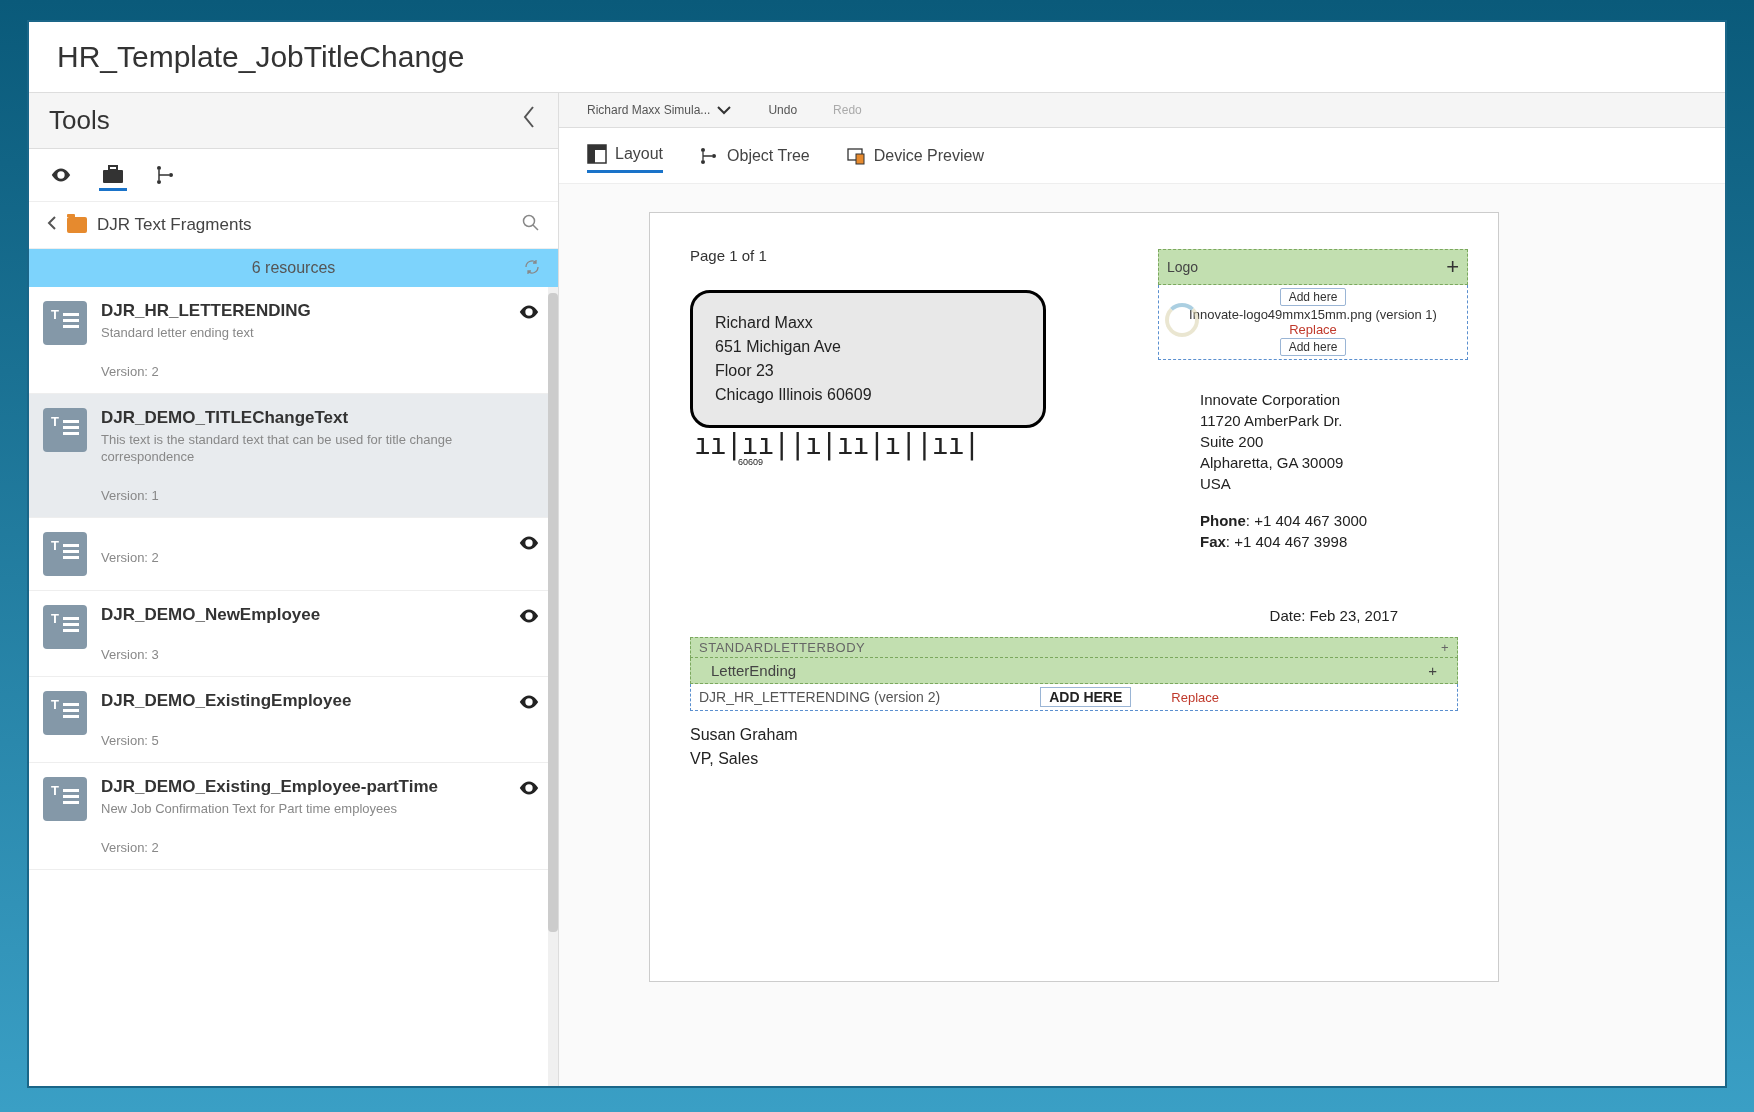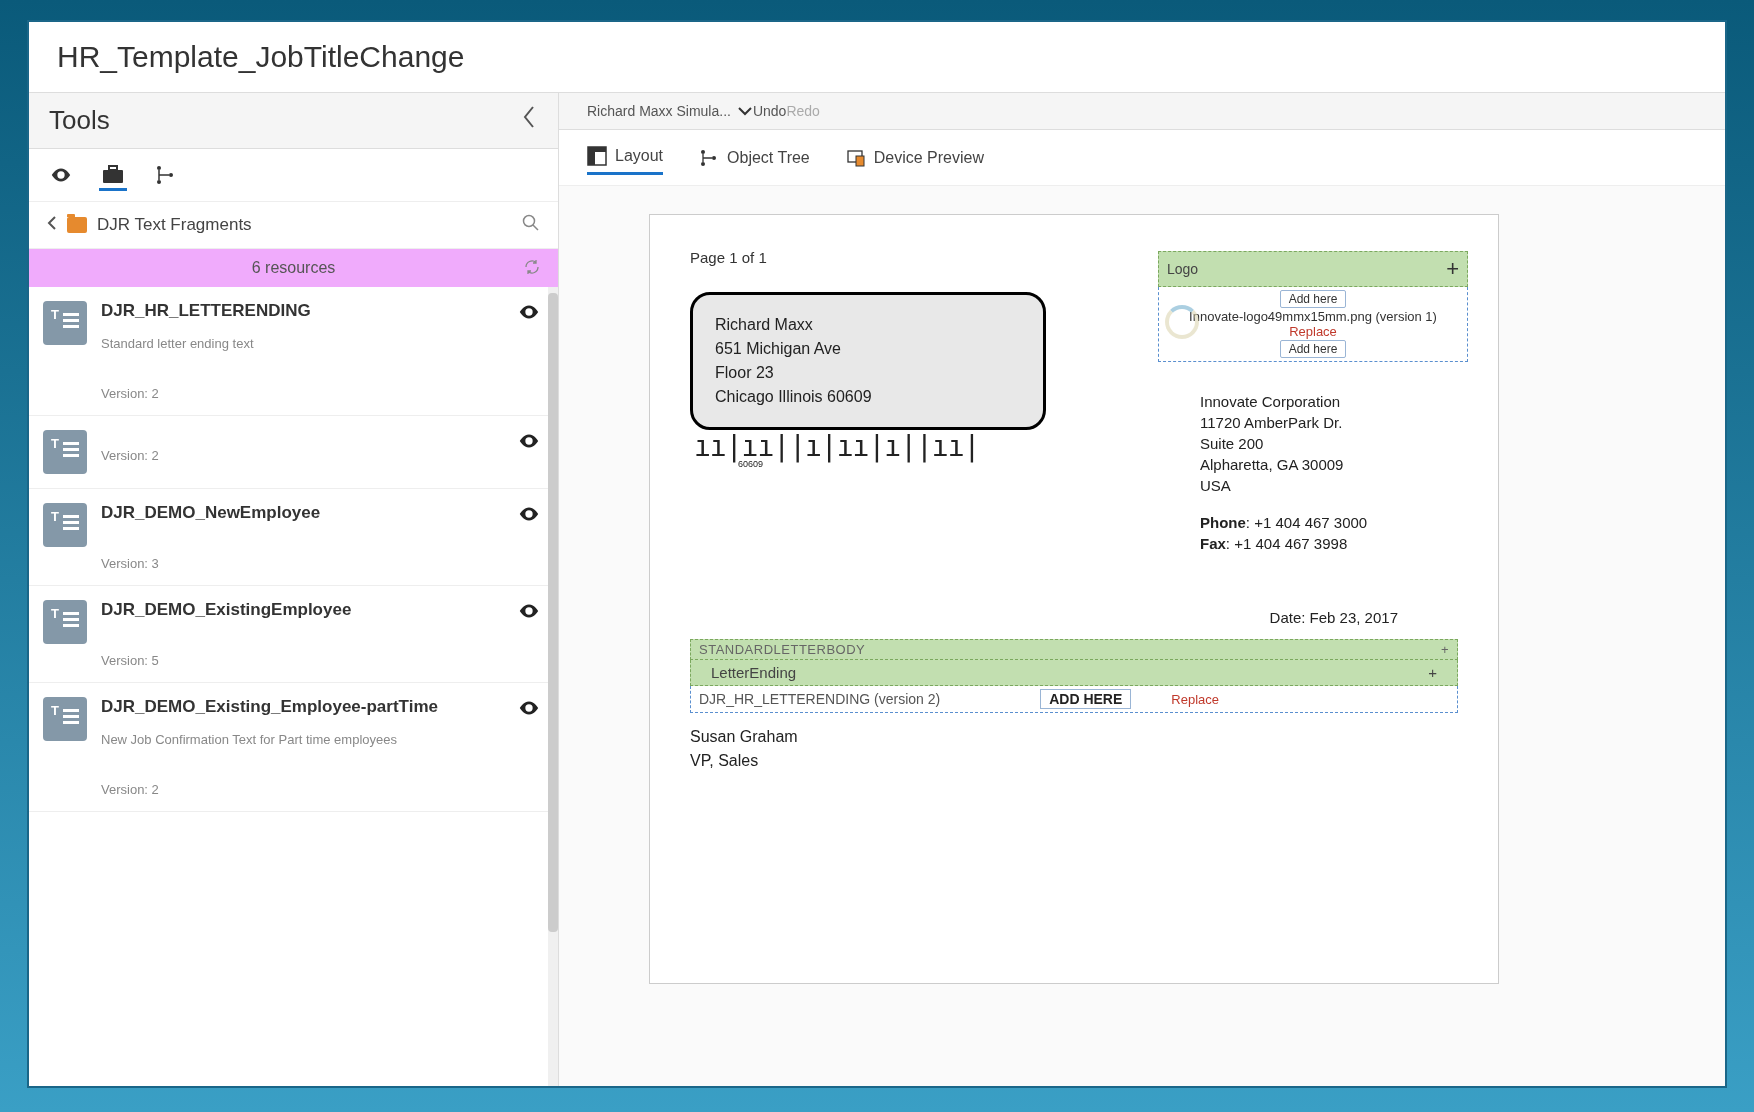--- a/index.html
+++ b/index.html
@@ -113,21 +113,21 @@
     .breadcrumb-text {
       font-size: 17px;
       color: #444;
     }
     .search-icon {
       margin-left: auto;
       color: #888;
       cursor: pointer;
     }
     .resource-count-row {
-      background: #f0abfc;
+      background: #7dd3fc;
       padding: 10px 20px;
       text-align: center;
       font-size: 16px;
       color: #555;
       position: relative;
     }
     .refresh-icon {
       position: absolute;
       right: 18px;
       top: 10px;
@@ -176,21 +176,21 @@
       top: 12px;
       width: 16px;
       height: 3px;
       background: #fff;
       box-shadow: 0 6px 0 #fff, 0 12px 0 #fff;
     }
     .resource-body {
       flex: 1;
       display: flex;
       flex-direction: column;
-      gap: 15px;
+      gap: 4px;
     }
     .resource-title {
       font-size: 17px;
       font-weight: 600;
       color: #333;
     }
     .resource-desc {
       font-size: 13px;
       color: #888;
       line-height: 1.3;
@@ -213,23 +213,24 @@
     .content-area {
       flex: 1;
       display: flex;
       flex-direction: column;
       background: #fff;
     }
     .content-toolbar {
       display: flex;
       align-items: center;
       padding: 10px 28px;
+      gap: 36px;
       border-bottom: 1px solid #ddd;
       background: #f5f5f5;
-      font-size: 14px;
+      font-size: 12px;
       color: #555;
     }
     .simulator-dropdown {
       display: flex;
       align-items: center;
       gap: 6px;
       cursor: pointer;
     }
     .undo-btn, .redo-btn {
       cursor: pointer;
@@ -521,20 +522,29 @@
       <div class="resource-title">DJR_HR_LETTERENDING</div>
       <div class="resource-desc">Standard letter ending text</div>
       <div class="resource-version">Version: 2</div>
     </div>
     <div class="eye-icon">
       <svg class="eye-svg" viewBox="0 0 24 24">
                   <path d="M12 5C6 5 2 12 2 12s4 7 10 7 10-7 10-7-4-7-10-7zm0 11a4 4 0 110-8 4 4 0 010 8z" fill="#222"></path>
                   <circle cx="12" cy="12" r="2" fill="#fff"></circle>
                 </svg>
     </div>
+  </div>
+            <div class="resource-item selected">
+    <div class="resource-icon"></div>
+    <div class="resource-body">
+      <div class="resource-title">DJR_DEMO_TITLEChangeText</div>
+      <div class="resource-desc">This text is the standard text that can be used for title change correspondence</div>
+      <div class="resource-version">Version: 1</div>
+    </div>
+
   </div>
             <div class="resource-item">
     <div class="resource-icon"></div>
     <div class="resource-body">
 
       <div class="resource-version">Version: 2</div>
     </div>
     <div class="eye-icon">
       <svg class="eye-svg" viewBox="0 0 24 24">
                   <path d="M12 5C6 5 2 12 2 12s4 7 10 7 10-7 10-7-4-7-10-7zm0 11a4 4 0 110-8 4 4 0 010 8z" fill="#222"></path>

